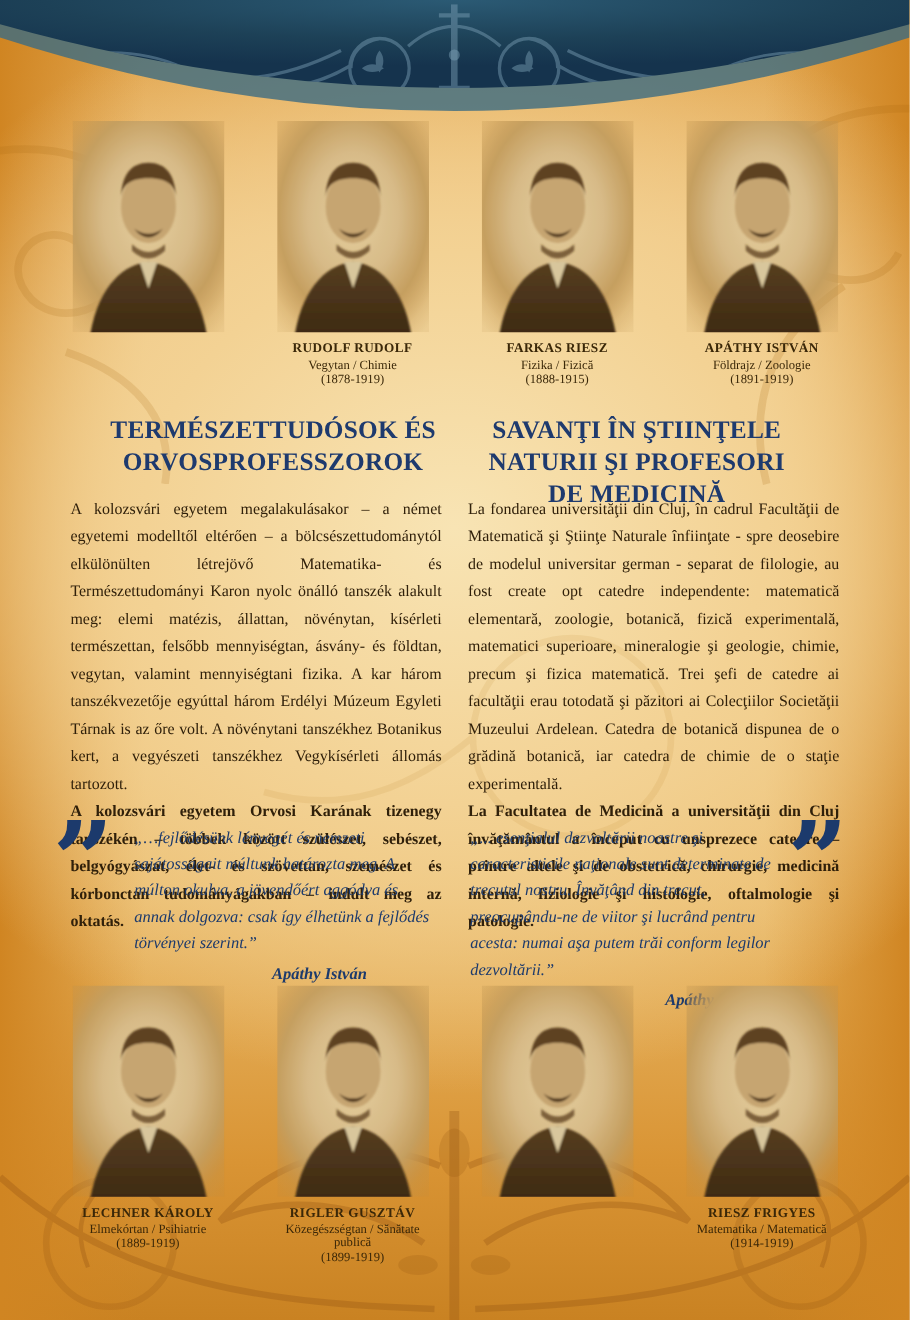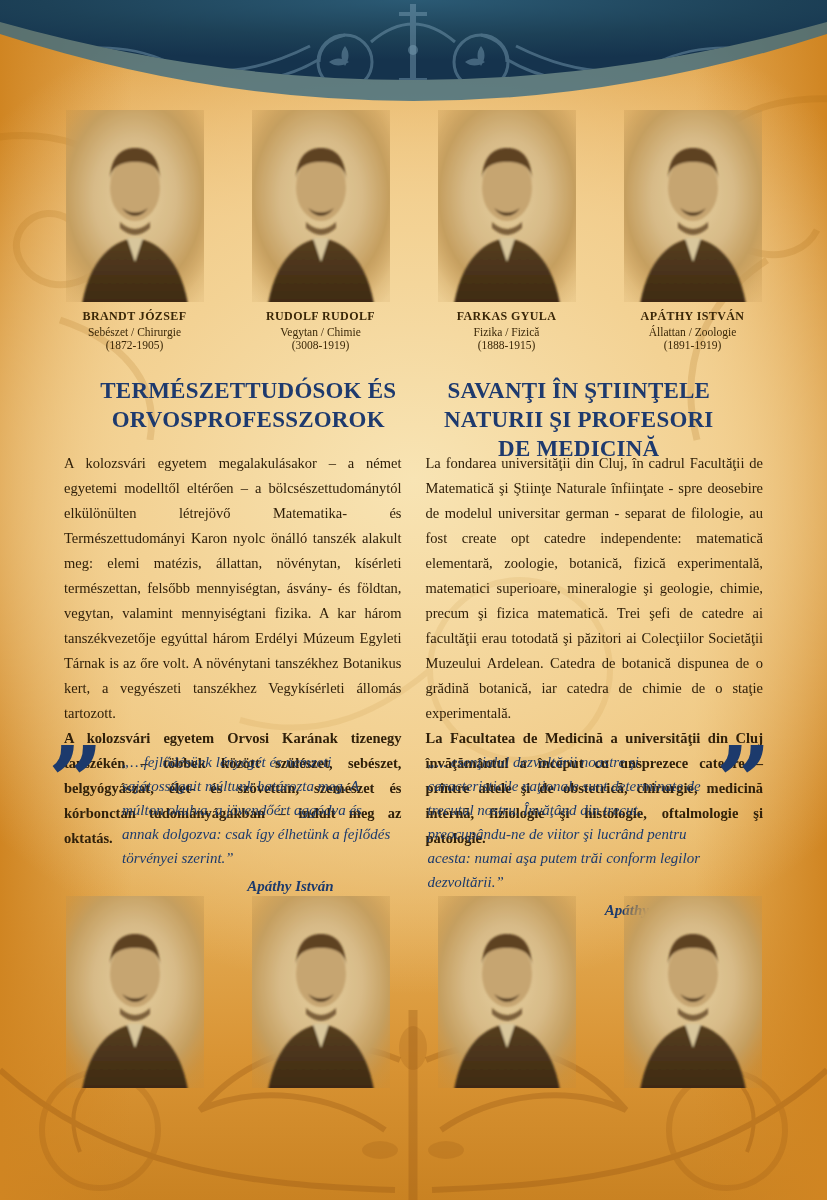--- a/index.html
+++ b/index.html
@@ -160,83 +160,78 @@
           <g filter="url(#psoft)">
             <path d="M16,194 C24,148 48,130 69,128 C90,130 114,148 122,194 Z" fill="url(#psuit)"></path>
             <path d="M61,128 L69,152 L77,128 Z" fill="#ddcfa8"></path>
             <ellipse cx="69" cy="78" rx="25" ry="33" fill="#c9a977"></ellipse>
             <path d="M44,72 C44,48 54,38 69,38 C84,38 94,48 94,72 C94,60 88,52 69,52 C50,52 44,60 44,72 Z" fill="#53391d"></path>
             <path d="M56,98 q13,9 26,0 q-6,8 -13,8 q-7,0 -13,-8" fill="#4a331a"></path>
             <path d="M54,112 Q69,126 84,112 L84,118 Q69,132 54,118 Z" fill="#5a3f22" opacity="0.8"></path>
           </g>
           <rect width="138" height="192" fill="#b98a4a" opacity="0.12"></rect>
         </svg>
-        <figcaption>
-          <div class="pname">BRANDT JÓZSEF</div>
-          <div class="pdisc">Sebészet / Chirurgie</div>
-          <div class="pyears">(1872-1905)</div>
-        </figcaption>
       </figure>
 
       <figure class="prof">
         <svg class="photo" viewBox="0 0 138 192">
           <rect width="138" height="192" fill="url(#pvign)"></rect>
           <g filter="url(#psoft)">
             <path d="M16,194 C24,148 48,130 69,128 C90,130 114,148 122,194 Z" fill="url(#psuit)"></path>
             <path d="M61,128 L69,152 L77,128 Z" fill="#ddcfa8"></path>
             <ellipse cx="69" cy="78" rx="25" ry="33" fill="#c9a977"></ellipse>
             <path d="M44,72 C44,48 54,38 69,38 C84,38 94,48 94,72 C94,60 88,52 69,52 C50,52 44,60 44,72 Z" fill="#53391d"></path>
             <path d="M56,98 q13,9 26,0 q-6,8 -13,8 q-7,0 -13,-8" fill="#4a331a"></path>
             <path d="M54,112 Q69,126 84,112 L84,118 Q69,132 54,118 Z" fill="#5a3f22" opacity="0.8"></path>
           </g>
           <rect width="138" height="192" fill="#b98a4a" opacity="0.12"></rect>
         </svg>
         <figcaption>
           <div class="pname">RUDOLF RUDOLF</div>
           <div class="pdisc">Vegytan / Chimie</div>
-          <div class="pyears">(3008-1919)</div>
-        </figcaption>
-      </figure>
-
-      <figure class="prof">
-        <svg class="photo" viewBox="0 0 138 192">
-          <rect width="138" height="192" fill="url(#pvign)"></rect>
-          <g filter="url(#psoft)">
-            <path d="M16,194 C24,148 48,130 69,128 C90,130 114,148 122,194 Z" fill="url(#psuit)"></path>
-            <path d="M61,128 L69,152 L77,128 Z" fill="#ddcfa8"></path>
-            <ellipse cx="69" cy="78" rx="25" ry="33" fill="#c9a977"></ellipse>
-            <path d="M44,72 C44,48 54,38 69,38 C84,38 94,48 94,72 C94,60 88,52 69,52 C50,52 44,60 44,72 Z" fill="#53391d"></path>
-            <path d="M56,98 q13,9 26,0 q-6,8 -13,8 q-7,0 -13,-8" fill="#4a331a"></path>
-            <path d="M54,112 Q69,126 84,112 L84,118 Q69,132 54,118 Z" fill="#5a3f22" opacity="0.8"></path>
-          </g>
-          <rect width="138" height="192" fill="#b98a4a" opacity="0.12"></rect>
-        </svg>
-        <figcaption>
-          <div class="pname">FARKAS GYULA</div>
+          <div class="pyears">(1878-1919)</div>
+        </figcaption>
+      </figure>
+
+      <figure class="prof">
+        <svg class="photo" viewBox="0 0 138 192">
+          <rect width="138" height="192" fill="url(#pvign)"></rect>
+          <g filter="url(#psoft)">
+            <path d="M16,194 C24,148 48,130 69,128 C90,130 114,148 122,194 Z" fill="url(#psuit)"></path>
+            <path d="M61,128 L69,152 L77,128 Z" fill="#ddcfa8"></path>
+            <ellipse cx="69" cy="78" rx="25" ry="33" fill="#c9a977"></ellipse>
+            <path d="M44,72 C44,48 54,38 69,38 C84,38 94,48 94,72 C94,60 88,52 69,52 C50,52 44,60 44,72 Z" fill="#53391d"></path>
+            <path d="M56,98 q13,9 26,0 q-6,8 -13,8 q-7,0 -13,-8" fill="#4a331a"></path>
+            <path d="M54,112 Q69,126 84,112 L84,118 Q69,132 54,118 Z" fill="#5a3f22" opacity="0.8"></path>
+          </g>
+          <rect width="138" height="192" fill="#b98a4a" opacity="0.12"></rect>
+        </svg>
+        <figcaption>
+          <div class="pname">FARKAS RIESZ</div>
           <div class="pdisc">Fizika / Fizică</div>
           <div class="pyears">(1888-1915)</div>
         </figcaption>
       </figure>
 
       <figure class="prof">
         <svg class="photo" viewBox="0 0 138 192">
           <rect width="138" height="192" fill="url(#pvign)"></rect>
           <g filter="url(#psoft)">
             <path d="M16,194 C24,148 48,130 69,128 C90,130 114,148 122,194 Z" fill="url(#psuit)"></path>
             <path d="M61,128 L69,152 L77,128 Z" fill="#ddcfa8"></path>
             <ellipse cx="69" cy="78" rx="25" ry="33" fill="#c9a977"></ellipse>
             <path d="M44,72 C44,48 54,38 69,38 C84,38 94,48 94,72 C94,60 88,52 69,52 C50,52 44,60 44,72 Z" fill="#53391d"></path>
             <path d="M56,98 q13,9 26,0 q-6,8 -13,8 q-7,0 -13,-8" fill="#4a331a"></path>
             <path d="M54,112 Q69,126 84,112 L84,118 Q69,132 54,118 Z" fill="#5a3f22" opacity="0.8"></path>
           </g>
           <rect width="138" height="192" fill="#b98a4a" opacity="0.12"></rect>
         </svg>
         <figcaption>
           <div class="pname">APÁTHY ISTVÁN</div>
-          <div class="pdisc">Állattan / Zoologie</div>
+          <div class="pdisc">Földrajz / Zoologie</div>
           <div class="pyears">(1891-1919)</div>
         </figcaption>
       </figure>
     </section>
 
   <section class="headings">
     <h1>TERMÉSZETTUDÓSOK ÉS ORVOSPROFESSZOROK</h1>
     <h1>SAVANŢI ÎN ŞTIINŢELE NATURII ŞI PROFESORI DE MEDICINĂ</h1>
   </section>
 
@@ -272,61 +267,76 @@
           <g filter="url(#psoft)">
             <path d="M16,194 C24,148 48,130 69,128 C90,130 114,148 122,194 Z" fill="url(#psuit)"></path>
             <path d="M61,128 L69,152 L77,128 Z" fill="#ddcfa8"></path>
             <ellipse cx="69" cy="78" rx="25" ry="33" fill="#c9a977"></ellipse>
             <path d="M44,72 C44,48 54,38 69,38 C84,38 94,48 94,72 C94,60 88,52 69,52 C50,52 44,60 44,72 Z" fill="#53391d"></path>
             <path d="M56,98 q13,9 26,0 q-6,8 -13,8 q-7,0 -13,-8" fill="#4a331a"></path>
             <path d="M54,112 Q69,126 84,112 L84,118 Q69,132 54,118 Z" fill="#5a3f22" opacity="0.8"></path>
           </g>
           <rect width="138" height="192" fill="#b98a4a" opacity="0.12"></rect>
         </svg>
-      </figure>
-
-      <figure class="prof">
-        <svg class="photo" viewBox="0 0 138 192">
-          <rect width="138" height="192" fill="url(#pvign)"></rect>
-          <g filter="url(#psoft)">
-            <path d="M16,194 C24,148 48,130 69,128 C90,130 114,148 122,194 Z" fill="url(#psuit)"></path>
-            <path d="M61,128 L69,152 L77,128 Z" fill="#ddcfa8"></path>
-            <ellipse cx="69" cy="78" rx="25" ry="33" fill="#c9a977"></ellipse>
-            <path d="M44,72 C44,48 54,38 69,38 C84,38 94,48 94,72 C94,60 88,52 69,52 C50,52 44,60 44,72 Z" fill="#53391d"></path>
-            <path d="M56,98 q13,9 26,0 q-6,8 -13,8 q-7,0 -13,-8" fill="#4a331a"></path>
-            <path d="M54,112 Q69,126 84,112 L84,118 Q69,132 54,118 Z" fill="#5a3f22" opacity="0.8"></path>
-          </g>
-          <rect width="138" height="192" fill="#b98a4a" opacity="0.12"></rect>
-        </svg>
-      </figure>
-
-      <figure class="prof">
-        <svg class="photo" viewBox="0 0 138 192">
-          <rect width="138" height="192" fill="url(#pvign)"></rect>
-          <g filter="url(#psoft)">
-            <path d="M16,194 C24,148 48,130 69,128 C90,130 114,148 122,194 Z" fill="url(#psuit)"></path>
-            <path d="M61,128 L69,152 L77,128 Z" fill="#ddcfa8"></path>
-            <ellipse cx="69" cy="78" rx="25" ry="33" fill="#c9a977"></ellipse>
-            <path d="M44,72 C44,48 54,38 69,38 C84,38 94,48 94,72 C94,60 88,52 69,52 C50,52 44,60 44,72 Z" fill="#53391d"></path>
-            <path d="M56,98 q13,9 26,0 q-6,8 -13,8 q-7,0 -13,-8" fill="#4a331a"></path>
-            <path d="M54,112 Q69,126 84,112 L84,118 Q69,132 54,118 Z" fill="#5a3f22" opacity="0.8"></path>
-          </g>
-          <rect width="138" height="192" fill="#b98a4a" opacity="0.12"></rect>
-        </svg>
-      </figure>
-
-      <figure class="prof">
-        <svg class="photo" viewBox="0 0 138 192">
-          <rect width="138" height="192" fill="url(#pvign)"></rect>
-          <g filter="url(#psoft)">
-            <path d="M16,194 C24,148 48,130 69,128 C90,130 114,148 122,194 Z" fill="url(#psuit)"></path>
-            <path d="M61,128 L69,152 L77,128 Z" fill="#ddcfa8"></path>
-            <ellipse cx="69" cy="78" rx="25" ry="33" fill="#c9a977"></ellipse>
-            <path d="M44,72 C44,48 54,38 69,38 C84,38 94,48 94,72 C94,60 88,52 69,52 C50,52 44,60 44,72 Z" fill="#53391d"></path>
-            <path d="M56,98 q13,9 26,0 q-6,8 -13,8 q-7,0 -13,-8" fill="#4a331a"></path>
-            <path d="M54,112 Q69,126 84,112 L84,118 Q69,132 54,118 Z" fill="#5a3f22" opacity="0.8"></path>
-          </g>
-          <rect width="138" height="192" fill="#b98a4a" opacity="0.12"></rect>
-        </svg>
+        <figcaption>
+          <div class="pname">LECHNER KÁROLY</div>
+          <div class="pdisc">Elmekórtan / Psihiatrie</div>
+          <div class="pyears">(1889-1919)</div>
+        </figcaption>
+      </figure>
+
+      <figure class="prof">
+        <svg class="photo" viewBox="0 0 138 192">
+          <rect width="138" height="192" fill="url(#pvign)"></rect>
+          <g filter="url(#psoft)">
+            <path d="M16,194 C24,148 48,130 69,128 C90,130 114,148 122,194 Z" fill="url(#psuit)"></path>
+            <path d="M61,128 L69,152 L77,128 Z" fill="#ddcfa8"></path>
+            <ellipse cx="69" cy="78" rx="25" ry="33" fill="#c9a977"></ellipse>
+            <path d="M44,72 C44,48 54,38 69,38 C84,38 94,48 94,72 C94,60 88,52 69,52 C50,52 44,60 44,72 Z" fill="#53391d"></path>
+            <path d="M56,98 q13,9 26,0 q-6,8 -13,8 q-7,0 -13,-8" fill="#4a331a"></path>
+            <path d="M54,112 Q69,126 84,112 L84,118 Q69,132 54,118 Z" fill="#5a3f22" opacity="0.8"></path>
+          </g>
+          <rect width="138" height="192" fill="#b98a4a" opacity="0.12"></rect>
+        </svg>
+        <figcaption>
+          <div class="pname">RIGLER GUSZTÁV</div>
+          <div class="pdisc">Közegészségtan / Sănătate publică</div>
+          <div class="pyears">(1899-1919)</div>
+        </figcaption>
+      </figure>
+
+      <figure class="prof">
+        <svg class="photo" viewBox="0 0 138 192">
+          <rect width="138" height="192" fill="url(#pvign)"></rect>
+          <g filter="url(#psoft)">
+            <path d="M16,194 C24,148 48,130 69,128 C90,130 114,148 122,194 Z" fill="url(#psuit)"></path>
+            <path d="M61,128 L69,152 L77,128 Z" fill="#ddcfa8"></path>
+            <ellipse cx="69" cy="78" rx="25" ry="33" fill="#c9a977"></ellipse>
+            <path d="M44,72 C44,48 54,38 69,38 C84,38 94,48 94,72 C94,60 88,52 69,52 C50,52 44,60 44,72 Z" fill="#53391d"></path>
+            <path d="M56,98 q13,9 26,0 q-6,8 -13,8 q-7,0 -13,-8" fill="#4a331a"></path>
+            <path d="M54,112 Q69,126 84,112 L84,118 Q69,132 54,118 Z" fill="#5a3f22" opacity="0.8"></path>
+          </g>
+          <rect width="138" height="192" fill="#b98a4a" opacity="0.12"></rect>
+        </svg>
+      </figure>
+
+      <figure class="prof">
+        <svg class="photo" viewBox="0 0 138 192">
+          <rect width="138" height="192" fill="url(#pvign)"></rect>
+          <g filter="url(#psoft)">
+            <path d="M16,194 C24,148 48,130 69,128 C90,130 114,148 122,194 Z" fill="url(#psuit)"></path>
+            <path d="M61,128 L69,152 L77,128 Z" fill="#ddcfa8"></path>
+            <ellipse cx="69" cy="78" rx="25" ry="33" fill="#c9a977"></ellipse>
+            <path d="M44,72 C44,48 54,38 69,38 C84,38 94,48 94,72 C94,60 88,52 69,52 C50,52 44,60 44,72 Z" fill="#53391d"></path>
+            <path d="M56,98 q13,9 26,0 q-6,8 -13,8 q-7,0 -13,-8" fill="#4a331a"></path>
+            <path d="M54,112 Q69,126 84,112 L84,118 Q69,132 54,118 Z" fill="#5a3f22" opacity="0.8"></path>
+          </g>
+          <rect width="138" height="192" fill="#b98a4a" opacity="0.12"></rect>
+        </svg>
+        <figcaption>
+          <div class="pname">RIESZ FRIGYES</div>
+          <div class="pdisc">Matematika / Matematică</div>
+          <div class="pyears">(1914-1919)</div>
+        </figcaption>
       </figure>
     </section>
 
 </div>
 
 </body></html>

